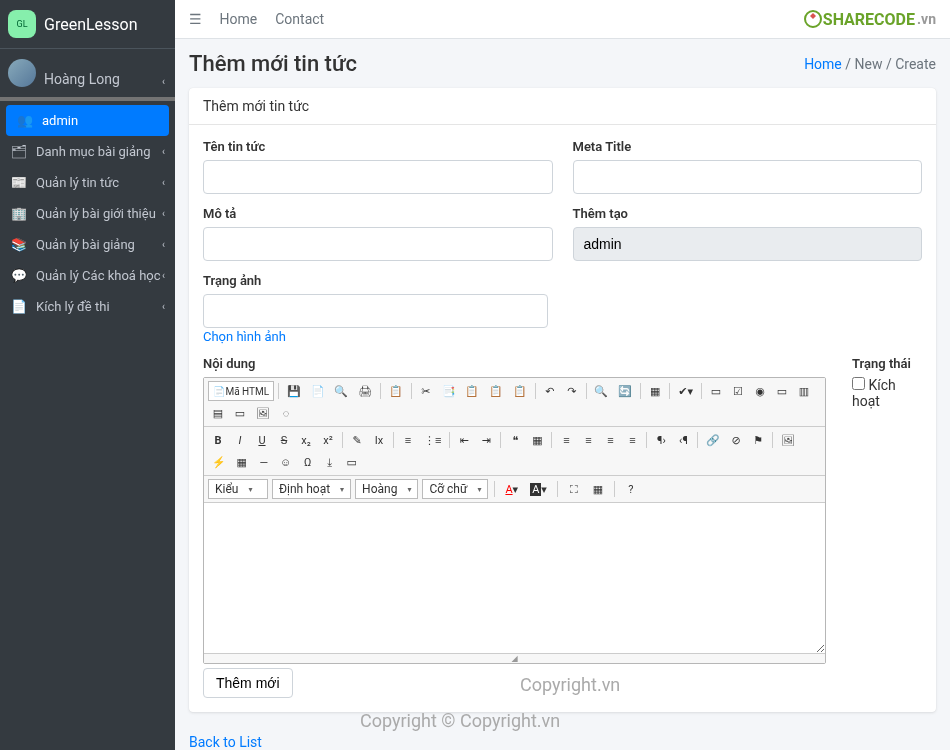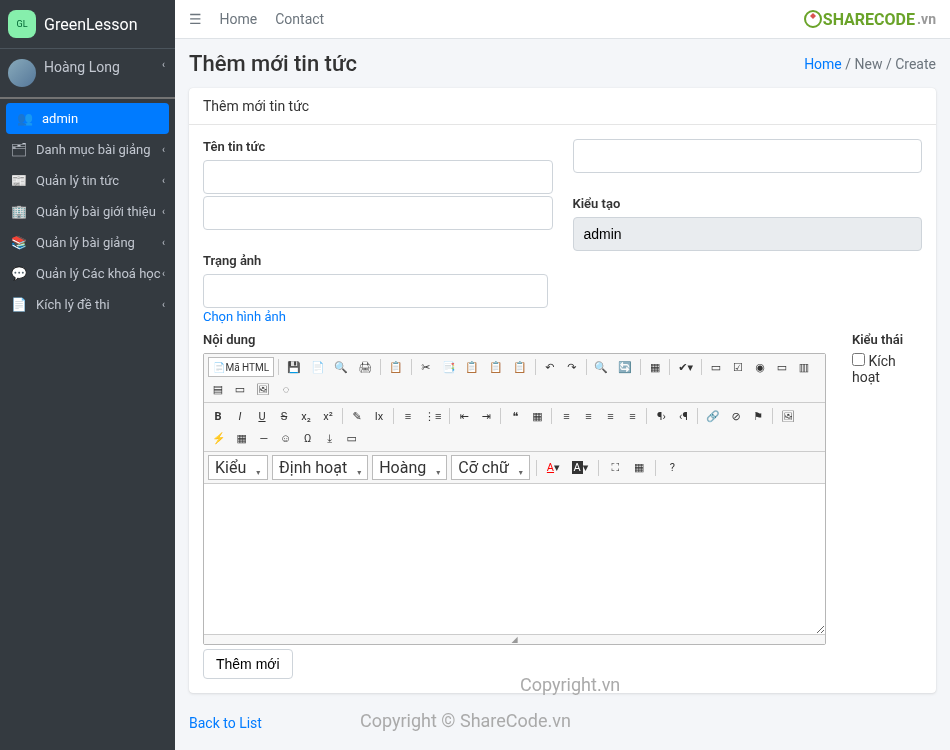--- a/index.html
+++ b/index.html
@@ -1,57 +1,57 @@
 <!DOCTYPE html>
 <html><head>
 <meta charset="utf-8">
 <style>
 *{box-sizing:border-box;margin:0;padding:0}
 body{font-family:-apple-system,BlinkMacSystemFont,"Segoe UI",Roboto,Arial,sans-serif;font-size:14px;color:#333;background:#f4f6f9;width:950px;height:750px;overflow:hidden}
 .wrapper{display:flex;height:100%}
 .sidebar{width:175px;background:#343a40;color:#c2c7d0;flex-shrink:0;display:flex;flex-direction:column}
 .brand{display:flex;align-items:center;padding:10px 8px;border-bottom:1px solid #4b545c;color:#fff;font-size:16px}
 .brand-logo{width:28px;height:28px;background:#86efac;border-radius:8px;margin-right:8px;display:flex;align-items:center;justify-content:center;font-size:9px;color:#063}
-.user-panel{display:flex;align-items:flex-start;padding:10px 8px;border-bottom:2px solid #737373;position:relative}
+.user-panel{display:flex;align-items:flex-end;padding:10px 8px;border-bottom:4px solid #737373;position:relative}
 .avatar{width:28px;height:28px;border-radius:50%;background:linear-gradient(135deg,#8ab,#579);margin-right:8px}
 .nav{list-style:none;padding:4px 0}
 .nav-item{display:flex;align-items:center;padding:8px 10px;color:#c2c7d0;cursor:pointer;font-size:13px;position:relative}
 .nav-item.active{background:#007bff;color:#fff;border-radius:4px;margin:0 6px}
 .nav-item .nav-icon{width:18px;margin-right:8px;text-align:center}
 .nav-caret{position:absolute;right:10px;font-size:10px}
 .main{flex:1;display:flex;flex-direction:column;overflow:auto}
 .top-nav{background:#fff;border-bottom:1px solid #dee2e6;padding:8px 14px;display:flex;align-items:center}
 .top-nav a{color:#6c757d;text-decoration:none;margin-right:18px;font-size:14px}
 .burger{margin-right:18px;color:#6c757d;cursor:pointer}
 .sharecode{margin-left:auto;height:22px;display:flex;align-items:center;font-weight:bold;color:#6aa329;font-size:16px}
 .sharecode .vn{color:#999;font-size:14px;margin-left:2px}
 .content-header{display:flex;align-items:center;padding:12px 14px}
 .content-header h1{font-size:22px;font-weight:500}
 .breadcrumb{margin-left:auto;font-size:14px;color:#6c757d}
 .breadcrumb a{color:#007bff;text-decoration:none}
 .card{background:#fff;margin:0 14px 12px;border-radius:4px;box-shadow:0 0 1px rgba(0,0,0,.12),0 1px 3px rgba(0,0,0,.1)}
 .card-header{padding:10px 14px;border-bottom:1px solid rgba(0,0,0,.1);font-size:14px}
 .card-body{padding:14px}
-.form-row{display:flex;gap:20px;margin-bottom:2px}
+.form-row{display:flex;gap:20px;margin-bottom:12px}
 .form-group{flex:1}
 .form-label{font-weight:600;font-size:13px;margin-bottom:6px;display:block}
 .form-control{width:100%;padding:6px 10px;border:1px solid #ced4da;border-radius:4px;font-size:14px;height:34px}
 .form-control[readonly]{background:#e9ecef}
 .link-blue{color:#007bff;font-size:13px;cursor:pointer;text-decoration:none}
 .editor-wrap{display:flex;gap:26px;margin-top:8px}
 .editor-col{flex:1}
 .status-col{width:70px}
 .editor{border:1px solid #b6b6b6;border-radius:2px}
 .toolbar{background:#f7f7f7;border-bottom:1px solid #ccc;padding:3px 4px;display:flex;flex-wrap:wrap;gap:2px;align-items:center}
 .tb-btn{display:inline-flex;align-items:center;justify-content:center;min-width:20px;height:20px;font-size:11px;color:#333;cursor:pointer;padding:0 3px;border:1px solid transparent}
 .tb-sep{width:1px;height:16px;background:#ccc;margin:0 2px}
 .tb-src{border:1px solid #bbb;background:#fff;font-size:10px;padding:1px 4px}
 .toolbar2{background:#f7f7f7;border-bottom:1px solid #ccc;padding:3px 4px;display:flex;flex-wrap:wrap;gap:2px;align-items:center}
 .toolbar3{background:#f7f7f7;border-bottom:1px solid #ccc;padding:3px 4px;display:flex;gap:4px;align-items:center}
-.combo{border:1px solid #bbb;background:#fff;font-size:16px;padding:2px 6px;display:flex;align-items:flex-end;gap:10px;min-width:60px;cursor:pointer}
+.combo{border:1px solid #bbb;background:#fff;font-size:12px;padding:2px 6px;display:flex;align-items:center;gap:10px;min-width:60px;cursor:pointer}
 .combo::after{content:"▾";font-size:8px;color:#666}
 .editor-area{height:150px;background:#fff;resize:vertical;overflow:auto}
 .resize-grip{height:10px;background:#f7f7f7;border-top:1px solid #ccc;text-align:center;color:#999;font-size:8px;line-height:10px}
 .btn{padding:6px 12px;border:1px solid #ced4da;background:#fff;border-radius:4px;cursor:pointer;font-size:14px}
 .back-link{color:#007bff;text-decoration:none;padding:10px 14px;display:inline-block;font-size:14px}
 .watermark{position:fixed;color:#aaa;pointer-events:none;font-size:18px;z-index:10}
 .wm1{left:520px;top:674px}
 .wm2{left:360px;top:710px}
 svg{display:block}
 </style>
@@ -133,29 +133,31 @@
 
     <div class="card">
       <div class="card-header">Thêm mới tin tức</div>
       <div class="card-body">
         <div class="form-row">
           <div class="form-group">
             <label class="form-label">Tên tin tức</label>
             <input class="form-control" style="">
           </div>
           <div class="form-group">
+            <label class="form-label">Meta Title</label>
             <input class="form-control" style="">
           </div>
         </div>
         <div class="form-row">
           <div class="form-group">
+            <label class="form-label">Mô tả</label>
             <input class="form-control" style="">
           </div>
           <div class="form-group">
-            <label class="form-label">Kiểu tạo</label>
+            <label class="form-label">Thêm tạo</label>
             <input class="form-control" readonly="" value="admin" style="">
           </div>
         </div>
         <div class="form-row">
           <div class="form-group" style="max-width:48%">
             <label class="form-label">Trạng ảnh</label>
             <input class="form-control" style="">
             <a class="link-blue">Chọn hình ảnh</a>
           </div>
         </div>
@@ -269,33 +271,33 @@
                 <span class="tb-btn">⛶</span>
                 <span class="tb-btn">▦</span>
                 <span class="tb-sep"></span>
                 <span class="tb-btn">?</span>
               </div>
               <div class="editor-area" contenteditable="true" style=""></div>
               <div class="resize-grip">◢</div>
             </div>
           </div>
           <div class="status-col">
-            <label class="form-label">Kiểu thái</label>
+            <label class="form-label">Trạng thái</label>
             <label>
               <input type="checkbox" style="">
               <span>Kích hoạt</span>
             </label>
           </div>
         </div>
 
         <div style="margin-top:4px">
           <button class="btn">Thêm mới</button>
         </div>
       </div>
     </div>
 
     <a class="back-link">Back to List</a>
 
   </main>
 </div>
 
 <div class="watermark wm1">Copyright.vn</div>
-<div class="watermark wm2">Copyright © ShareCode.vn</div>
+<div class="watermark wm2">Copyright © Copyright.vn</div>
 
 </body></html>

